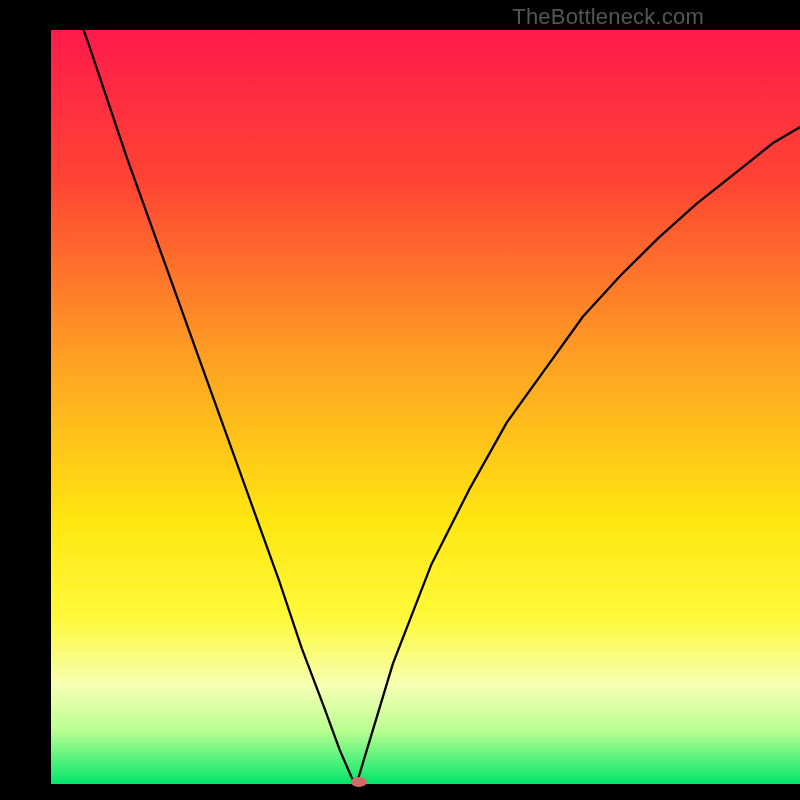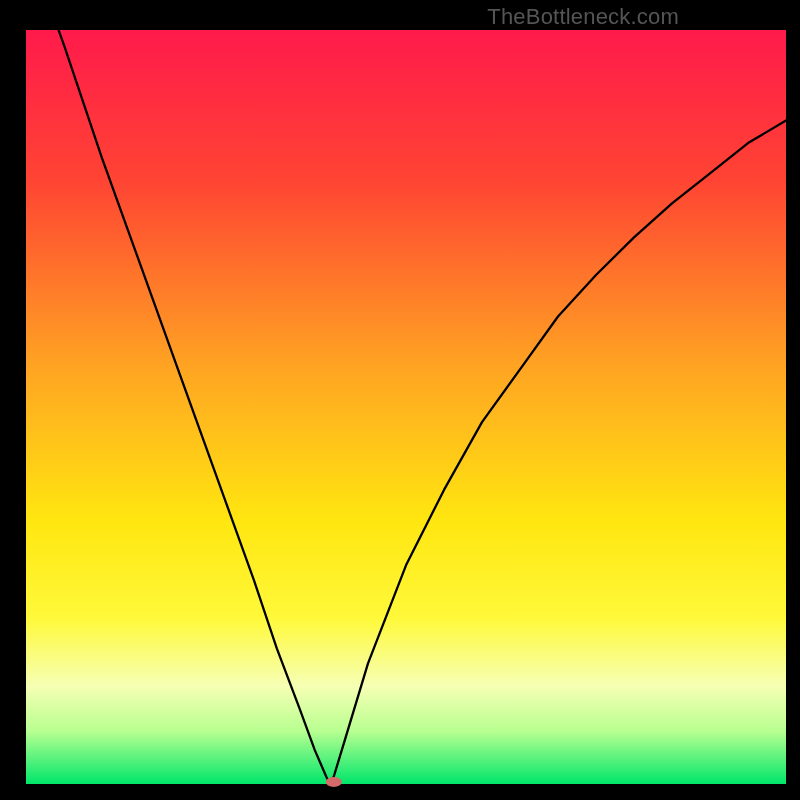--- a/index.html
+++ b/index.html
@@ -8,20 +8,21 @@
     width: 800px;
     height: 800px;
     overflow: hidden;
     background: #000;
     font-family: Arial, Helvetica, sans-serif;
   }
   .chart-wrap {
     position: relative;
     width: 689px;
     height: 800px;
+    margin-left: 25px;
   }
   svg {
     display: block;
   }
   .watermark {
     position: absolute;
     top: 4px;
     right: 10px;
     font-size: 22px;
     font-weight: 400;

